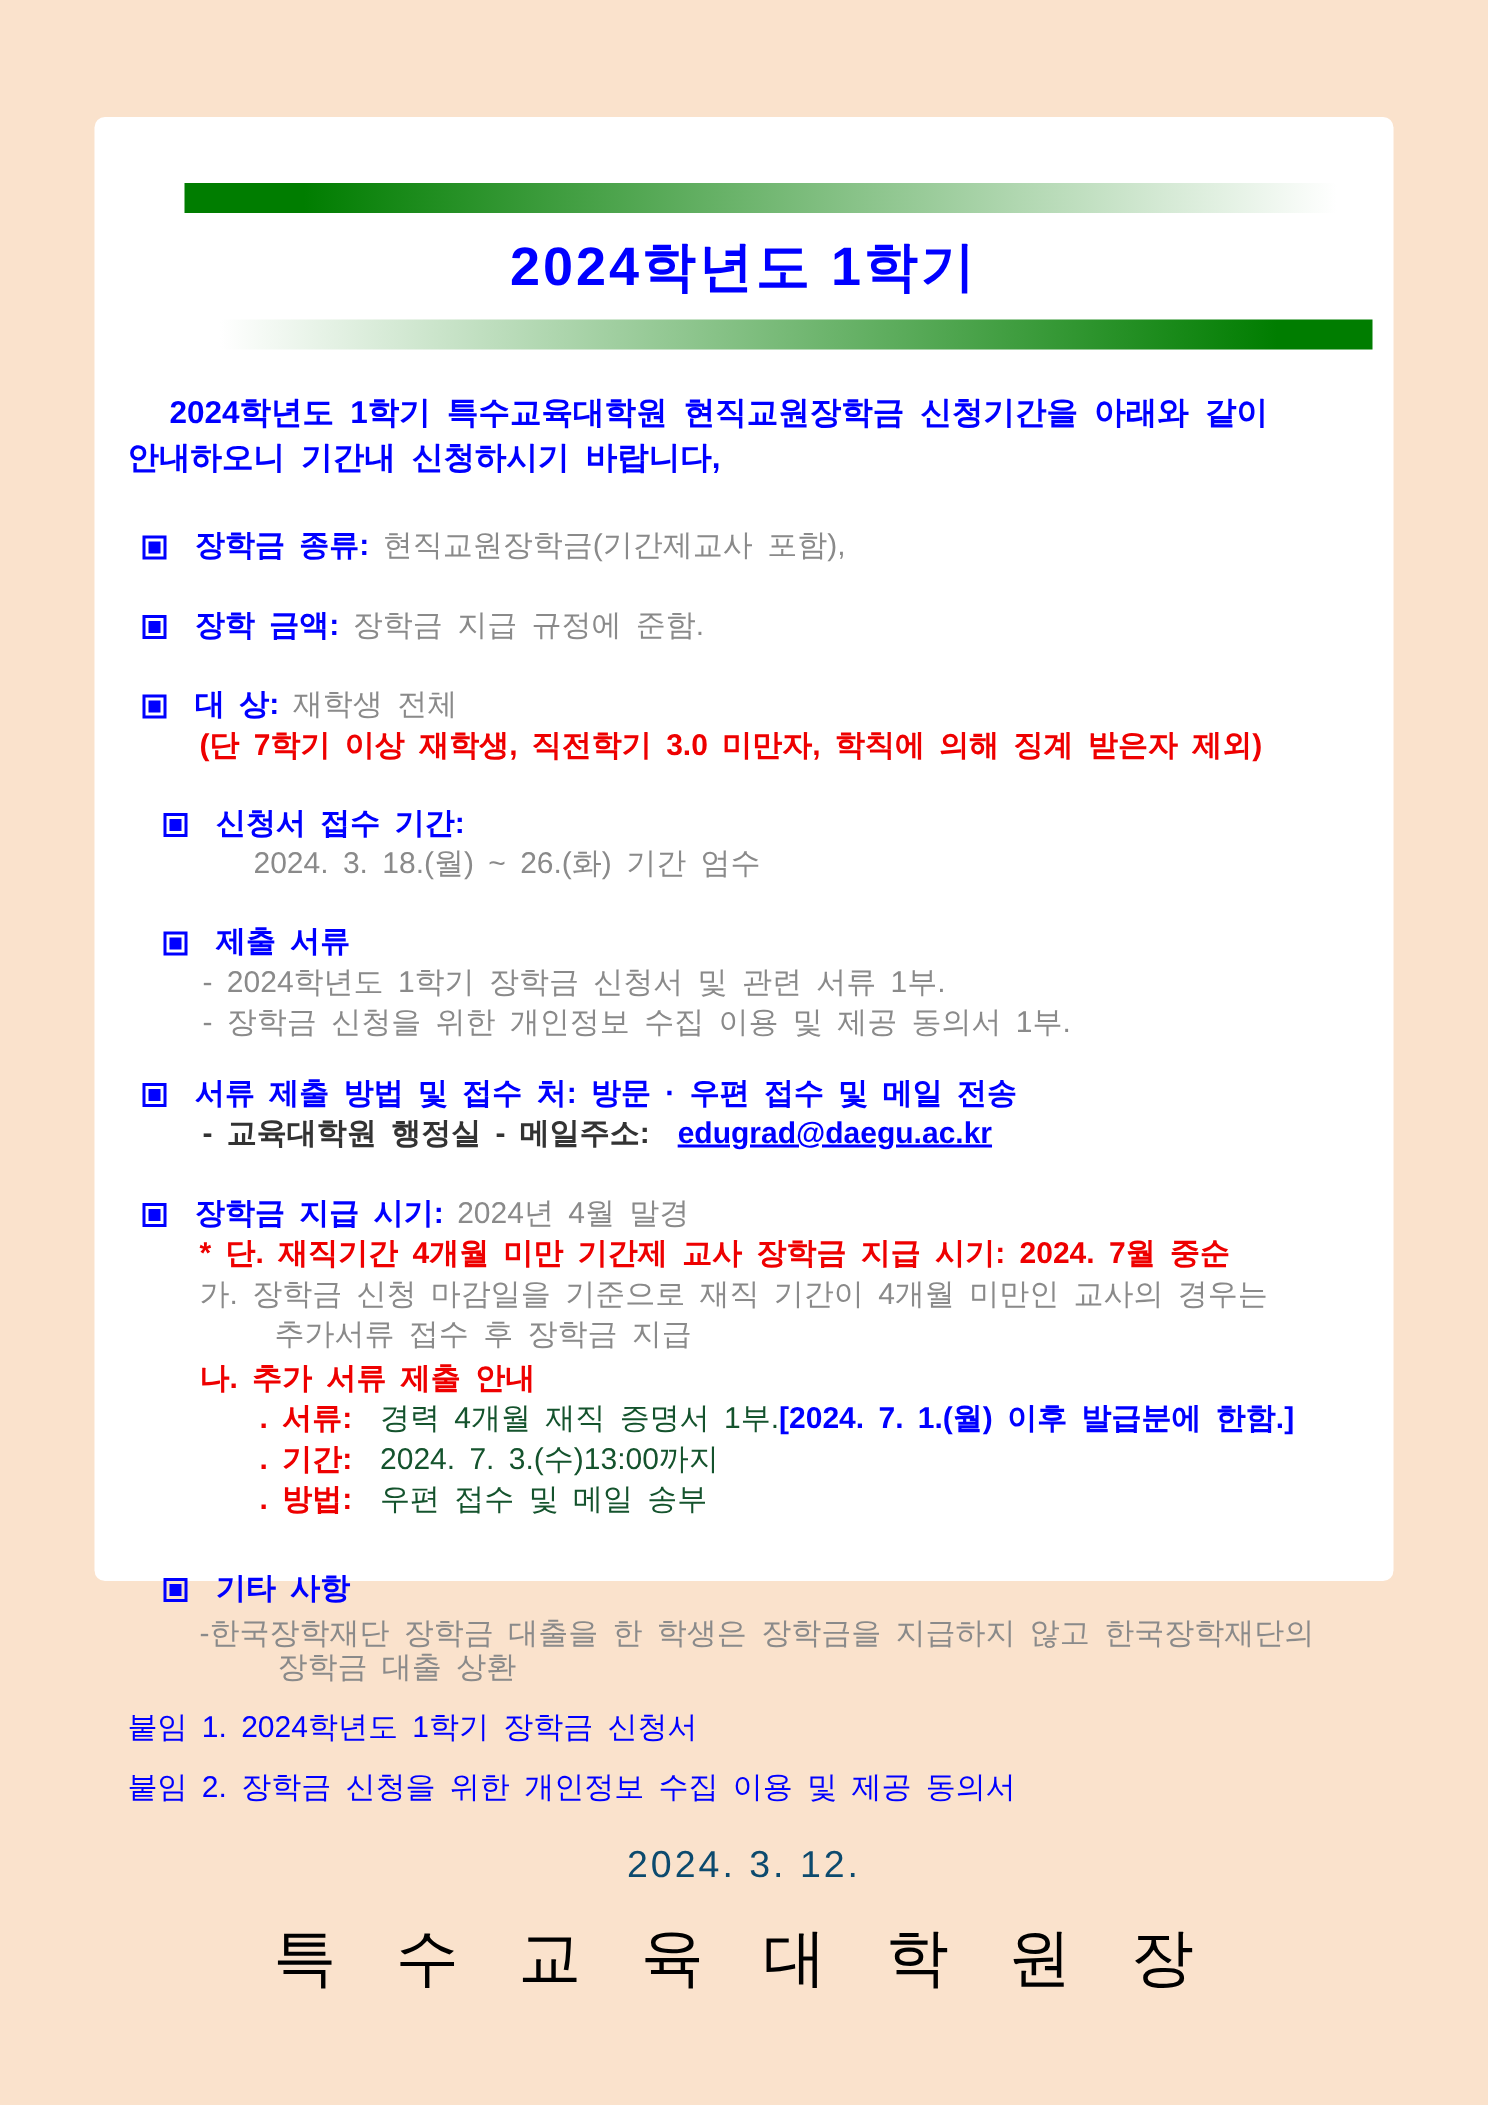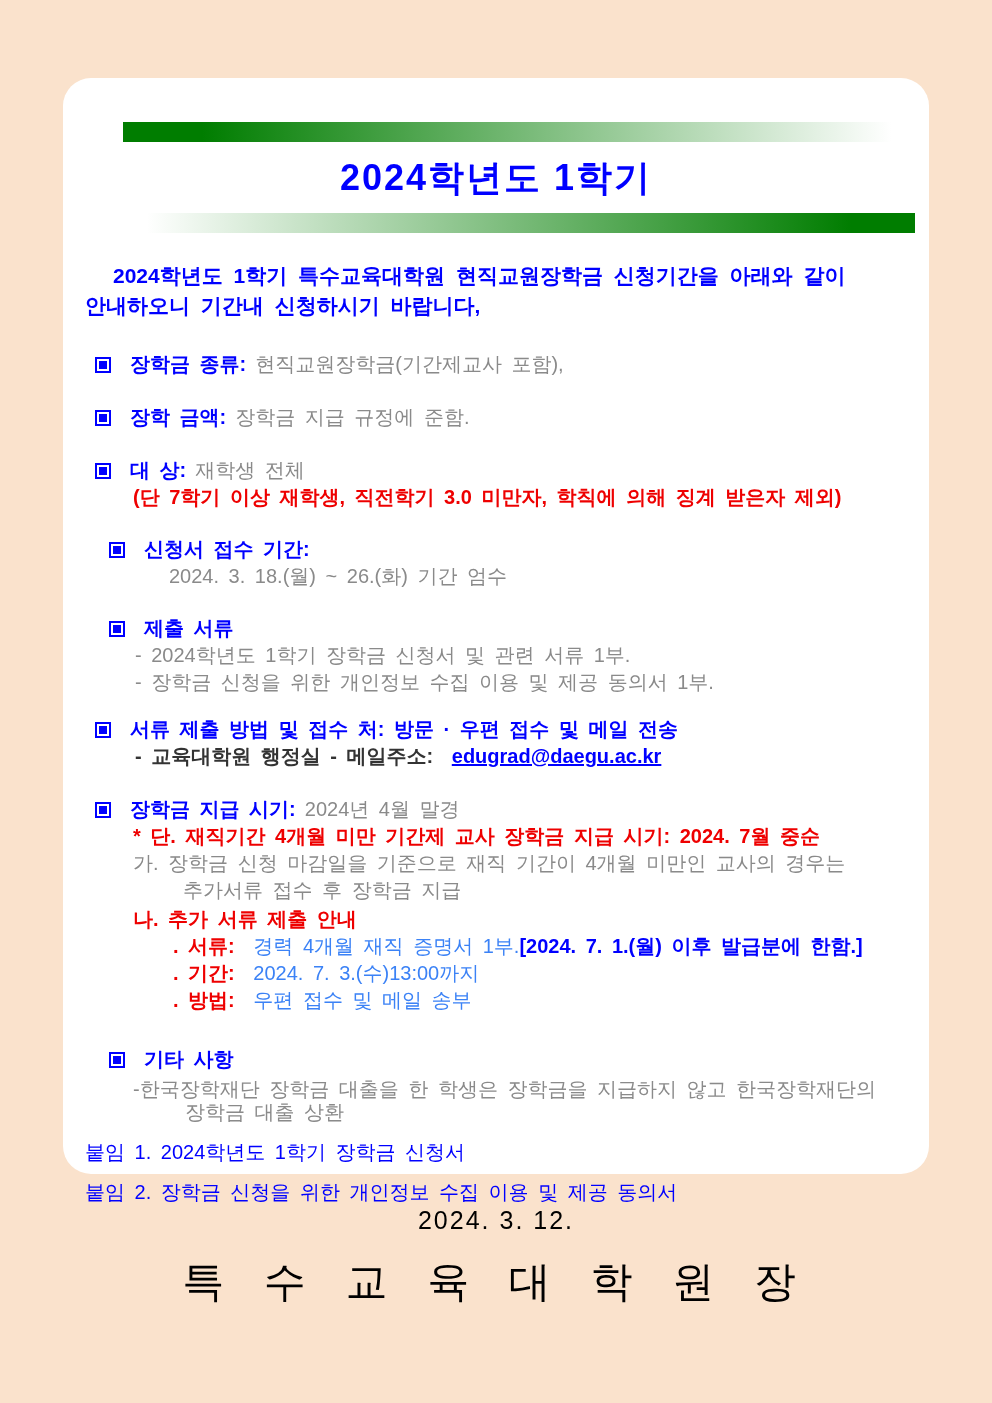--- a/index.html
+++ b/index.html
@@ -5,22 +5,22 @@
   * { margin:0; padding:0; box-sizing:border-box; }
   html,body { width:992px; height:1403px; }
   body {
     background:#FAE2CC;
     font-family:"Liberation Sans","DejaVu Sans",sans-serif;
     position:relative;
     overflow:hidden;
   }
   .card {
     position:absolute; left:63px; top:78px;
-    width:866px; height:1096px;
-    background:#FFFFFF; border-radius:28px;
+    width:866px; height:976px;
+    background:#FFFFFF; border-radius:7px;
   }
   .bar { height:20px; width:792px; margin-left:60px; }
   .bar-top { background:linear-gradient(90deg,#007D00 0%,#007D00 10%,#FFFFFF 97%); margin-top:44px; }
   .bar-bottom { background:linear-gradient(90deg,#FFFFFF 3%,#007D00 92%,#007D00 100%); margin-top:10px; }
   .subtitle {
     color:#0000FF; font-weight:bold; font-size:36px;
     text-align:center; margin-top:12px; letter-spacing:2px;
   }
   .title {
     color:#000000; font-weight:bold; font-size:40px;
@@ -37,37 +37,37 @@
     flex:0 0 auto; width:16px; height:16px; border:2px solid #0000FF;
     display:inline-flex; align-items:center; justify-content:center;
     margin-right:19px;
   }
   .bullet::after { content:''; width:8px; height:8px; background:#0000FF; }
   .label { color:#0000FF; font-weight:bold; }
   .value { color:#8A8A8A; margin-left:9px; }
   .gray  { color:#8A8A8A; }
   .dark  { color:#333333; font-weight:bold; }
   .redb  { color:#EE0000; font-weight:bold; }
-  .red   { color:#3b82f6; }
+  .red   { color:#14532d; }
   .blueb { color:#0000FF; font-weight:bold; }
   .email { color:#0000FF; font-weight:bold; text-decoration:underline; margin-left:9px; cursor:pointer; }
   .sub { white-space:nowrap; }
   .ind-a { margin-left:38px; }
   .ind-b { margin-left:40px; }
   .ind-c { margin-left:74px; }
   .ind-d { margin-left:78px; }
   .ind-e { margin-left:88px; }
   .mt30 { margin-top:30px; } .mt26 { margin-top:26px; } .mt25 { margin-top:25px;padding-left:14px; }
   .mt20 { margin-top:20px; } .mt16 { margin-top:32px; } .mt15 { margin-top:15px; }
   .mt13 { margin-top:13px; } .mt2 { margin-top:2px; }
   .etc-row { margin-left:14px; }
   .etc-text { line-height:23px; margin-top:5px; }
   .etc-text .l2 { margin-left:52px; }
   .attachment { color:#0000FF; font-weight:normal; margin-left:-10px; white-space:nowrap; }
-  .date-line { text-align:center; font-size:25px; color:#000000; letter-spacing:2px; }
+  .date-line { text-align:center; font-size:25px; color:#0c4a6e; margin-top:23px; letter-spacing:2px; }
   .signer-line {
     text-align:center; font-size:42px; color:#000000;
     margin-top:19px; letter-spacing:14px; white-space:nowrap;
   }
 </style>
 </head>
 <body>
 
 <div class="card">
 

